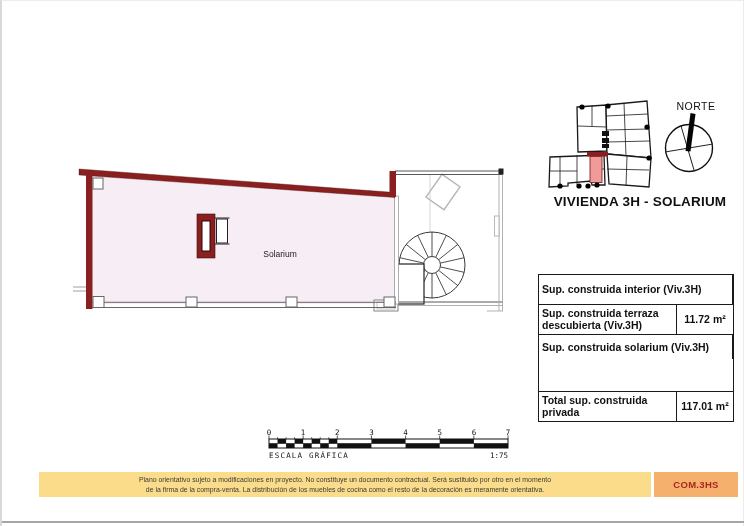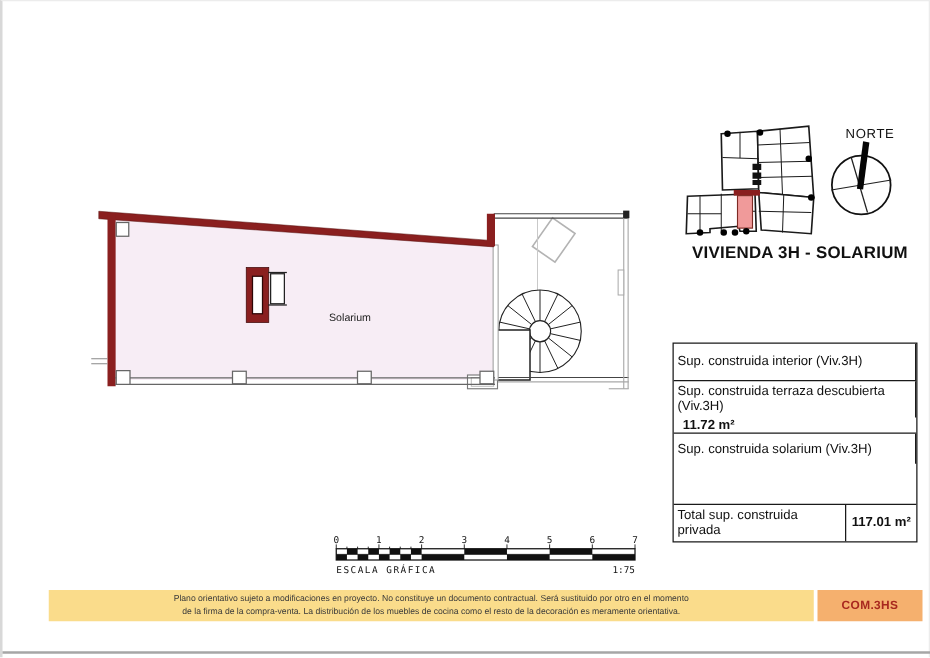--- a/index.html
+++ b/index.html
@@ -19,28 +19,28 @@
   
   
   #areas-table{
     left:536px;top:273px;width:196px;border:1.6px solid #1a1a1a;background:#fff;
     box-sizing:border-box;
   }
   .t-row{display:flex;align-items:stretch;}
   .t-row + .t-row{border-top:1.3px solid #1a1a1a;}
   .t-label{
     flex:1;border-right:1.3px solid #1a1a1a;padding:2px 14px 2px 3px;
-    font-weight:normal;font-size:10.5px;line-height:1.18;color:#111;
+    font-weight:bold;font-size:10.5px;line-height:1.18;color:#111;
     display:flex;align-items:center;
   }
   .t-value{
     width:56px;display:flex;align-items:center;justify-content:center;
     font-weight:bold;font-size:10.5px;color:#111;text-align:center;
   }
-  .r1{min-height:29px;} .r2{min-height:25px;flex-direction:column;} .r3{min-height:24px;} .r4{min-height:28px;margin-top:32px;}
+  .r1{min-height:29px;} .r2{min-height:25px;} .r3{min-height:24px;} .r4{min-height:28px;margin-top:32px;}
   
   .plan-text{font-size:8.5px;fill:#222;font-family:"Liberation Sans",sans-serif;}
   
   #disclaimer-bar{
     left:37px;top:471px;width:612px;height:25px;background:#fadc8b;
     display:flex;flex-direction:column;align-items:center;justify-content:center;
     font-size:6.9px;line-height:1.32;color:#3a3a3a;text-align:center;
   }
   #code-box{
     left:652px;top:471px;width:84px;height:25px;background:#f5b06e;

